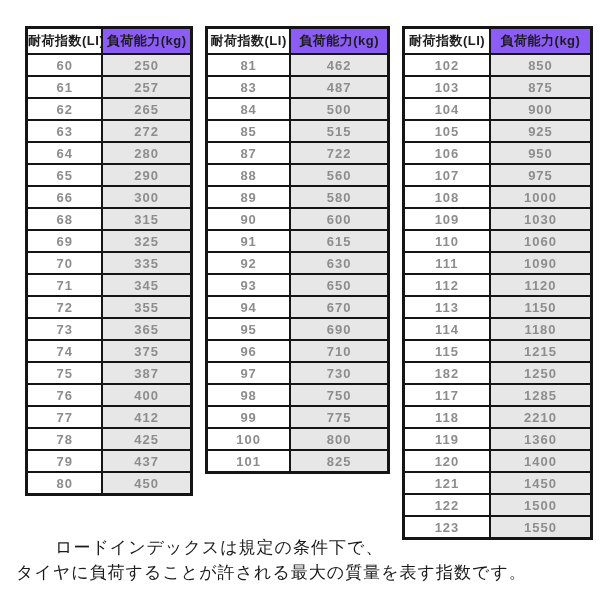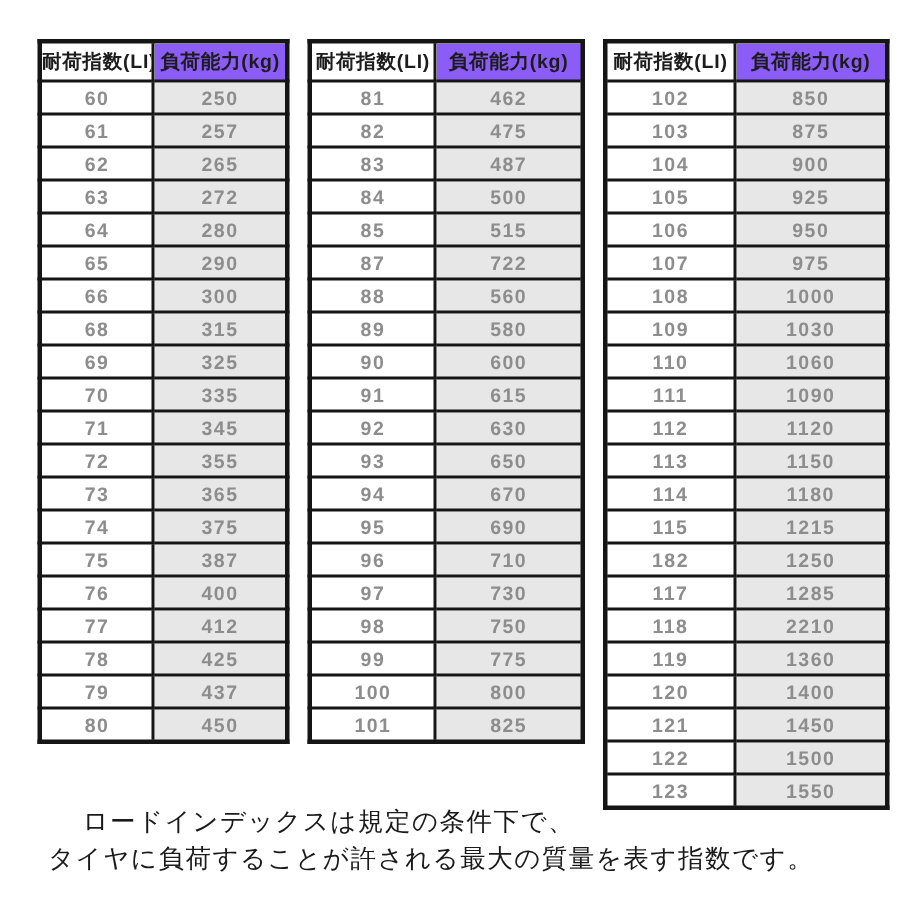--- a/index.html
+++ b/index.html
@@ -57,21 +57,21 @@
     position: absolute;
     left: 0; top: 535px;
     width: 600px;
     color: #1a1a1a;
     font-size: 17px;
     font-weight: 500;
     letter-spacing: 1px;
     line-height: 25px;
   }
   .footer .fl1 { margin-left: 55px; }
-  .footer .fl2 { margin-left: 32px; }
+  .footer .fl2 { margin-left: 16px; }
 </style>
 </head>
 <body>
 
 <div class="tables">
 
   <table class="li-table t1">
     <colgroup>
         <col class="c-li">
         <col class="c-kg">
@@ -176,24 +176,20 @@
         <th class="c-li">耐荷指数(LI)</th>
         <th class="c-kg">負荷能力(kg)</th>
       </tr>
     </thead>
     <tbody>
         <tr>
           <td class="c-li">81</td>
           <td class="c-kg">462</td>
         </tr>
         <tr>
-          <td class="c-li">82</td>
-          <td class="c-kg">475</td>
-        </tr>
-        <tr>
           <td class="c-li">83</td>
           <td class="c-kg">487</td>
         </tr>
         <tr>
           <td class="c-li">84</td>
           <td class="c-kg">500</td>
         </tr>
         <tr>
           <td class="c-li">85</td>
           <td class="c-kg">515</td>

